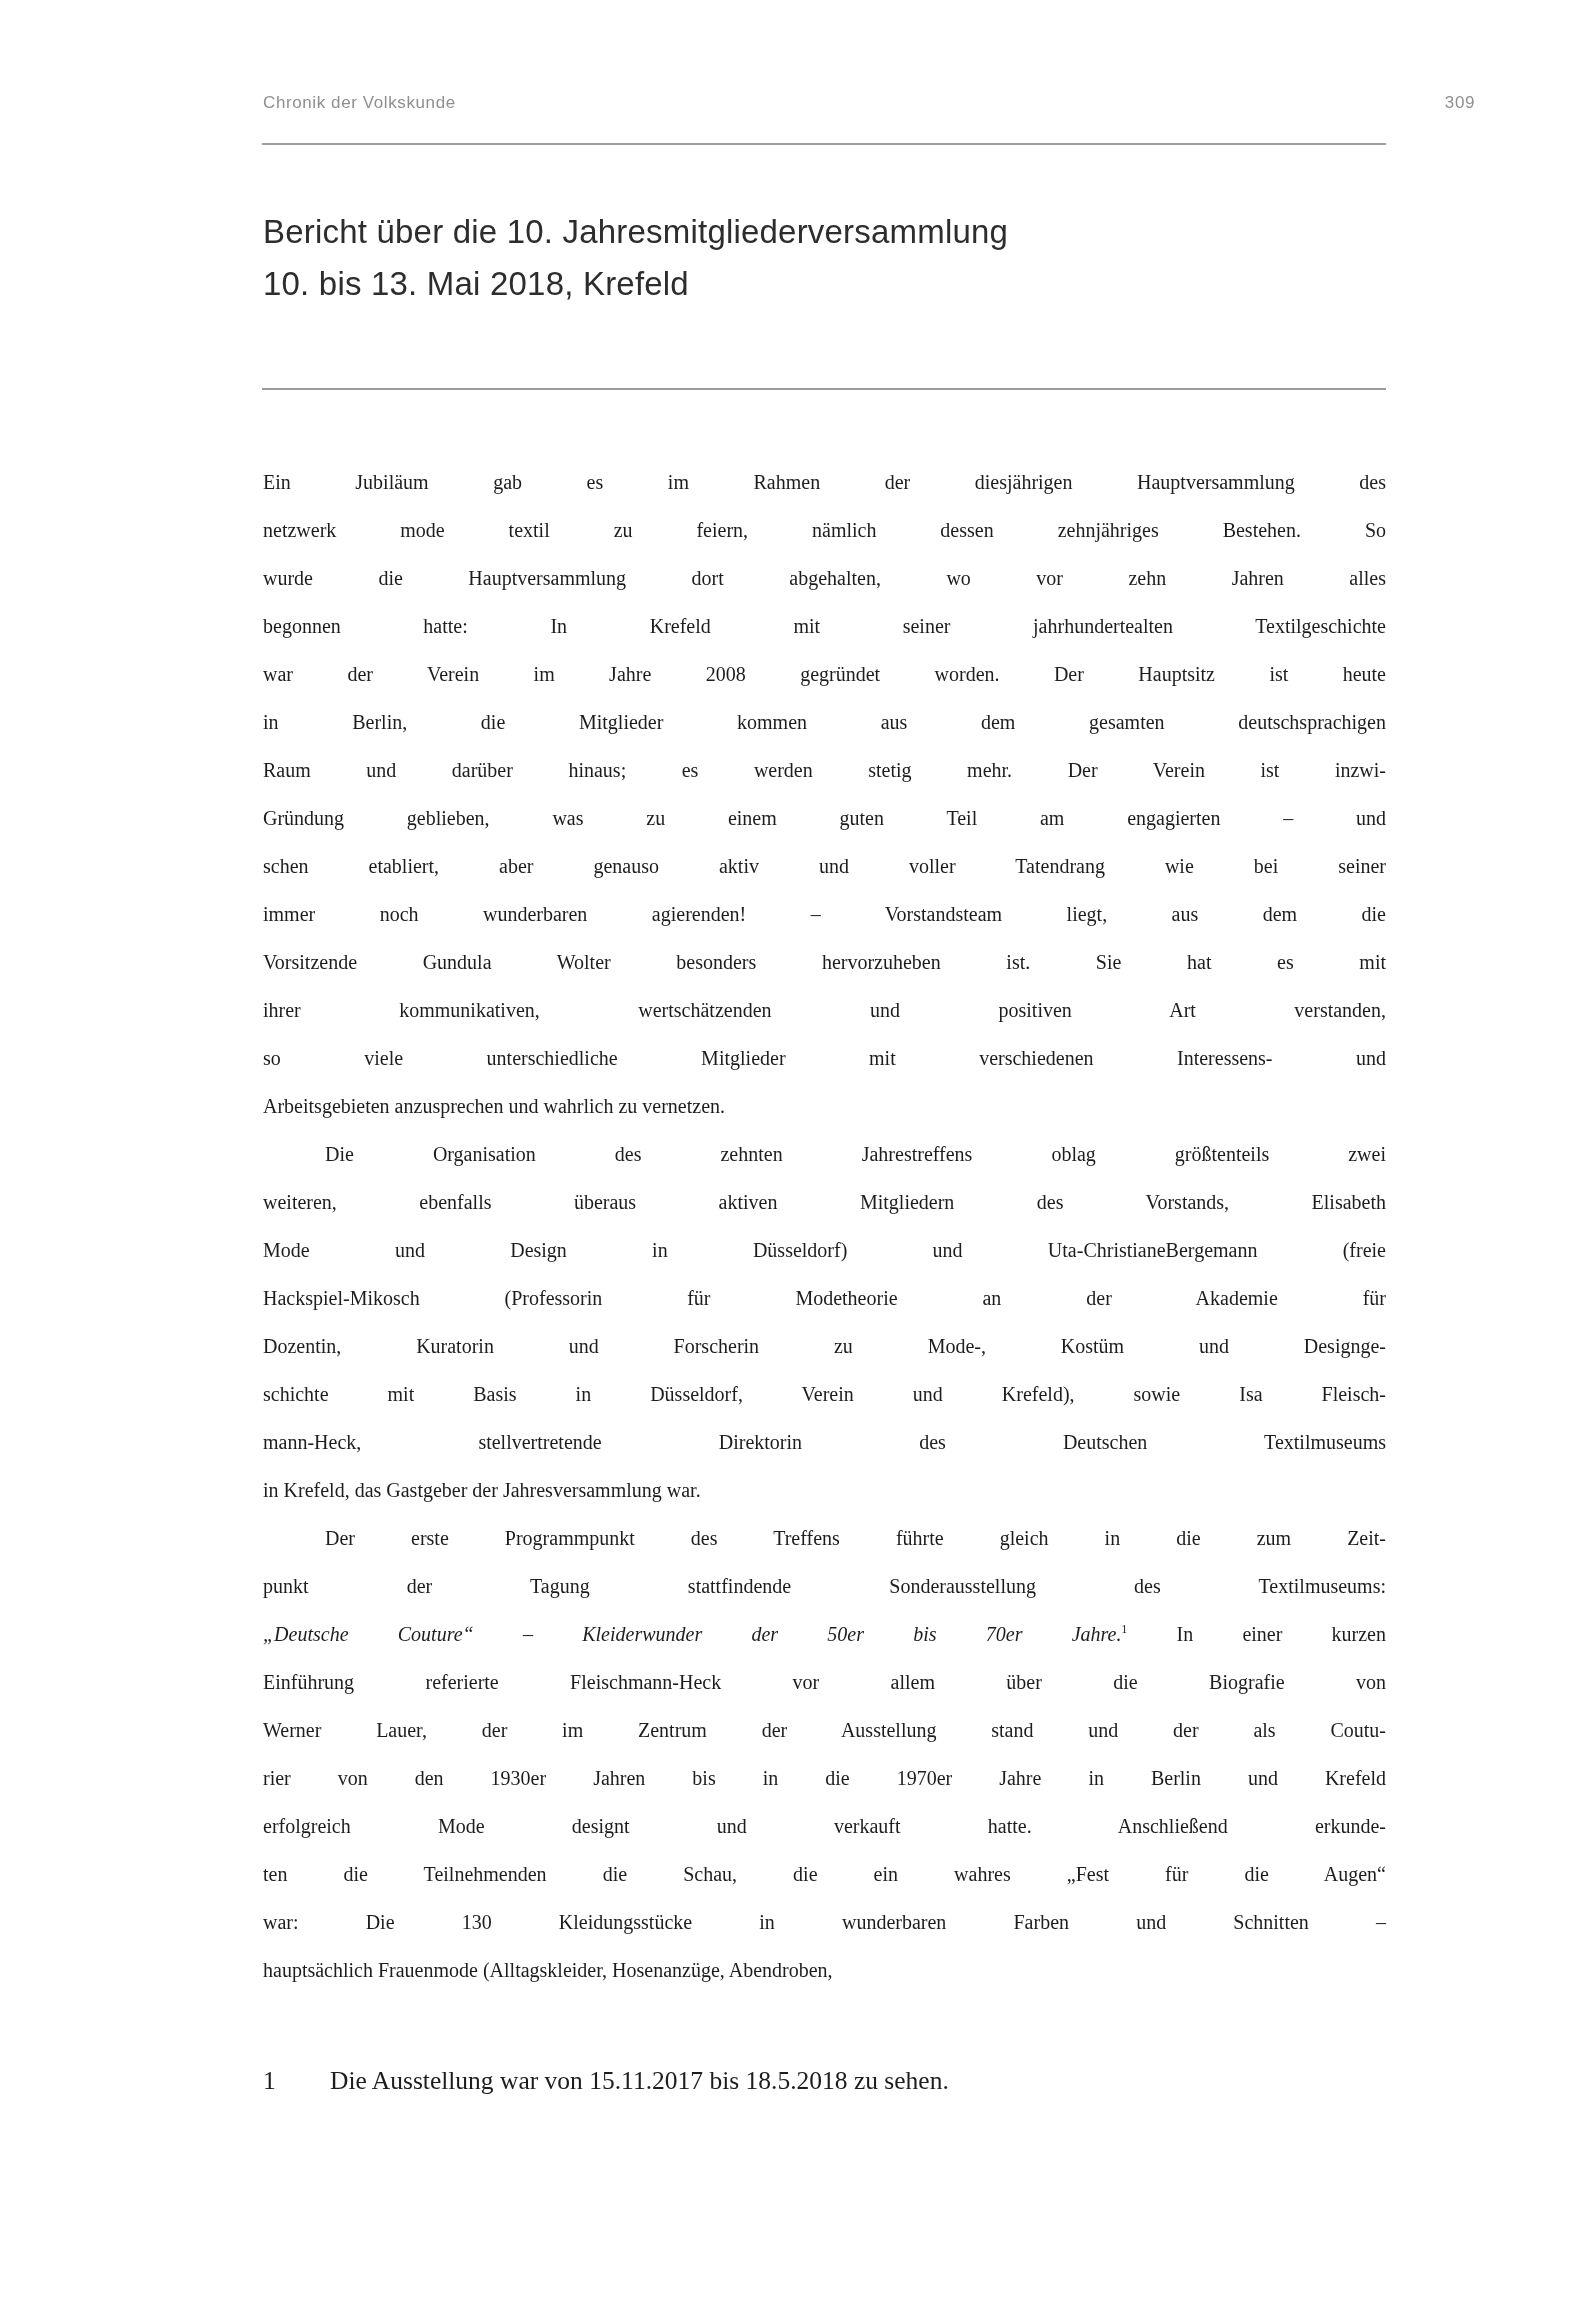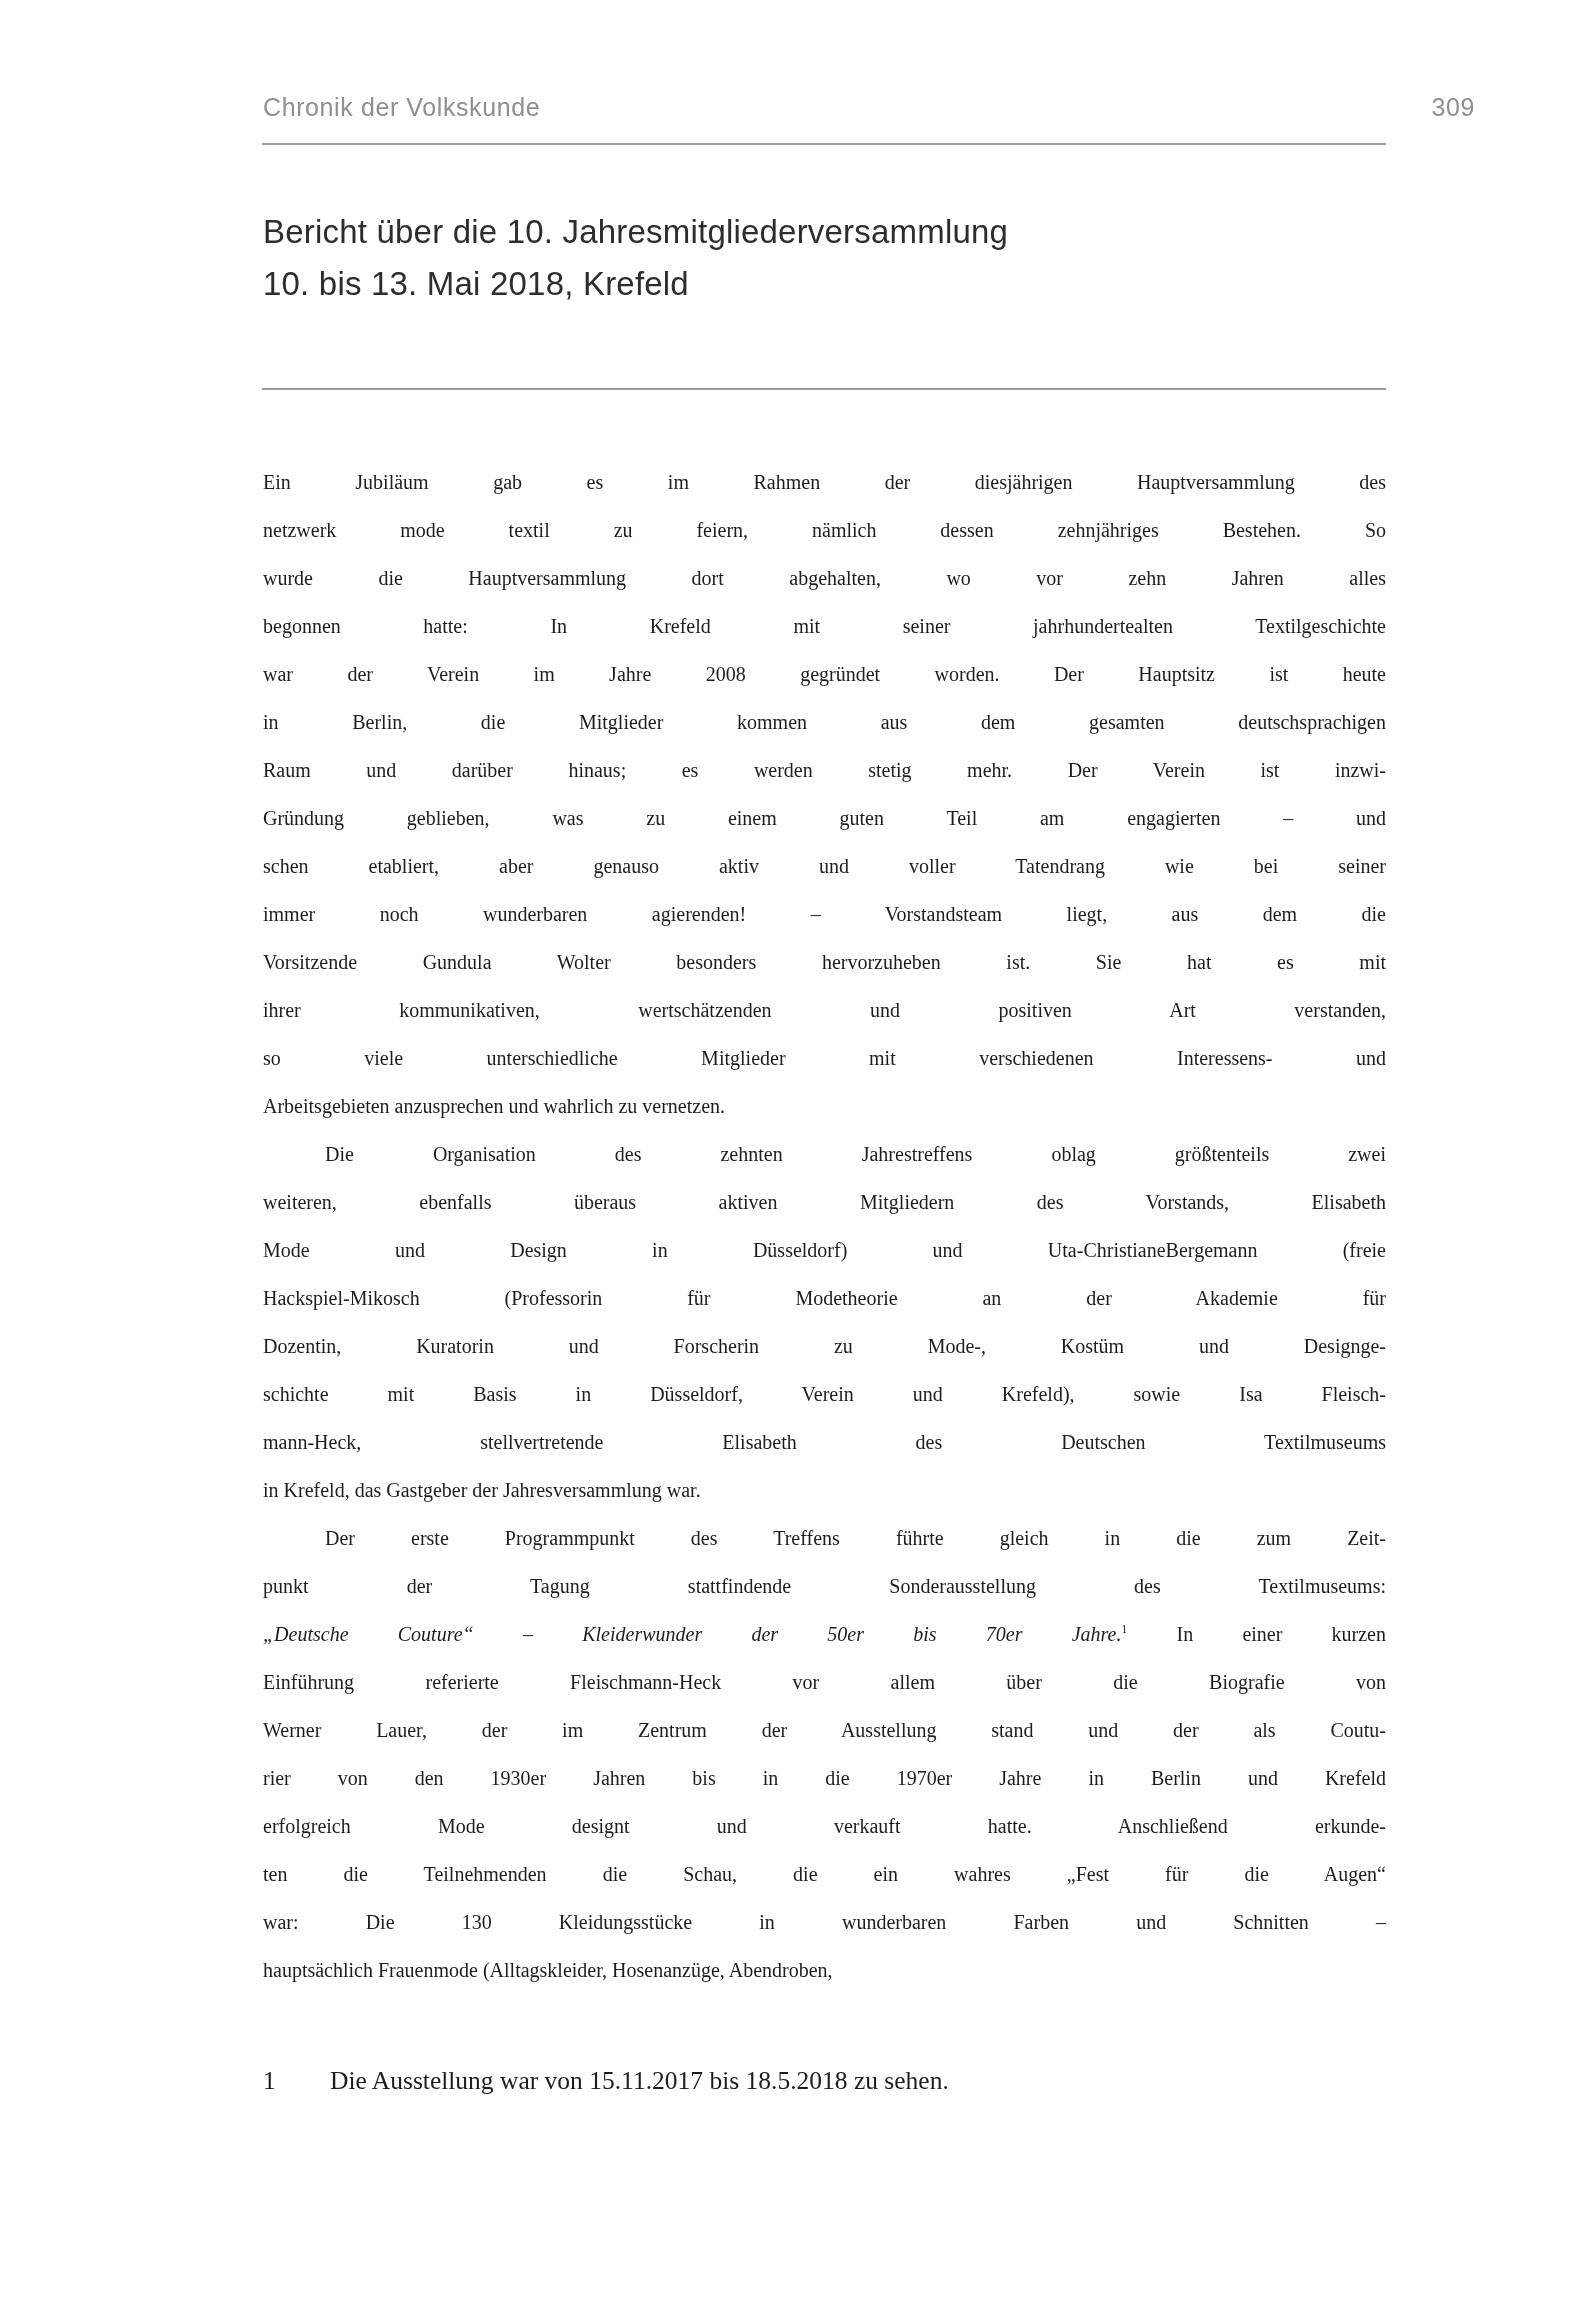--- a/index.html
+++ b/index.html
@@ -15,21 +15,21 @@
   
   .running-head {
     position: absolute;
     left: 263px;
     top: 93px;
     width: 1212px;
     display: flex;
     justify-content: space-between;
     align-items: baseline;
     font-family: "Liberation Sans", sans-serif;
-    font-size: 25px;
+    font-size: 17px;
     font-weight: 300;
     letter-spacing: 0.6px;
     color: var(--header-gray, #8f8f8f);
   }
   .rule {
     position: absolute;
     left: 262px;
     width: 1124px;
     height: 1.6px;
     background: var(--rule-gray, #9c9c9c);
@@ -125,21 +125,21 @@
         <div class="line">so viele unterschiedliche Mitglieder mit verschiedenen Interessens- und</div>
         <div class="line last">Arbeitsgebieten anzusprechen und wahrlich zu vernetzen.</div>
       </div>
       <div class="para indent">
         <div class="line">Die Organisation des zehnten Jahrestreffens oblag größtenteils zwei</div>
         <div class="line">weiteren, ebenfalls überaus aktiven Mitgliedern des Vorstands, Elisabeth</div>
         <div class="line">Mode und Design in Düsseldorf) und Uta-ChristianeBergemann (freie</div>
         <div class="line">Hackspiel-Mikosch (Professorin für Modetheorie an der Akademie für</div>
         <div class="line">Dozentin, Kuratorin und Forscherin zu Mode-, Kostüm und Designge-</div>
         <div class="line">schichte mit Basis in Düsseldorf, Verein und Krefeld), sowie Isa Fleisch-</div>
-        <div class="line">mann-Heck, stellvertretende Elisabeth des Deutschen Textilmuseums</div>
+        <div class="line">mann-Heck, stellvertretende Direktorin des Deutschen Textilmuseums</div>
         <div class="line last">in Krefeld, das Gastgeber der Jahresversammlung war.</div>
       </div>
       <div class="para indent">
         <div class="line">Der erste Programmpunkt des Treffens führte gleich in die zum Zeit-</div>
         <div class="line">punkt der Tagung stattfindende Sonderausstellung des Textilmuseums:</div>
         <div class="line"><span class="italic">„Deutsche Couture“ – Kleiderwunder der 50er bis 70er Jahre.</span><span class="sup">1</span><span class=""> In einer kurzen</span></div>
         <div class="line">Einführung referierte Fleischmann-Heck vor allem über die Biografie von</div>
         <div class="line">Werner Lauer, der im Zentrum der Ausstellung stand und der als Coutu-</div>
         <div class="line">rier von den 1930er Jahren bis in die 1970er Jahre in Berlin und Krefeld</div>
         <div class="line">erfolgreich Mode designt und verkauft hatte. Anschließend erkunde-</div>

